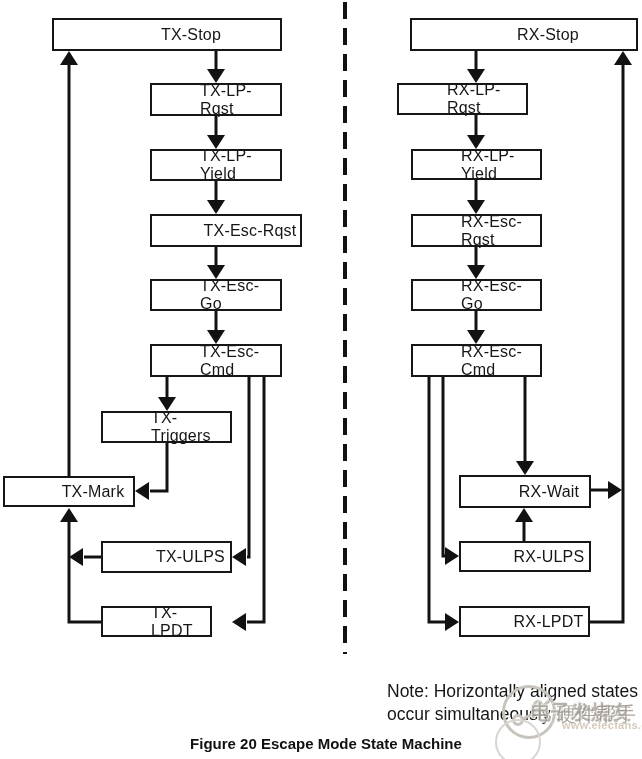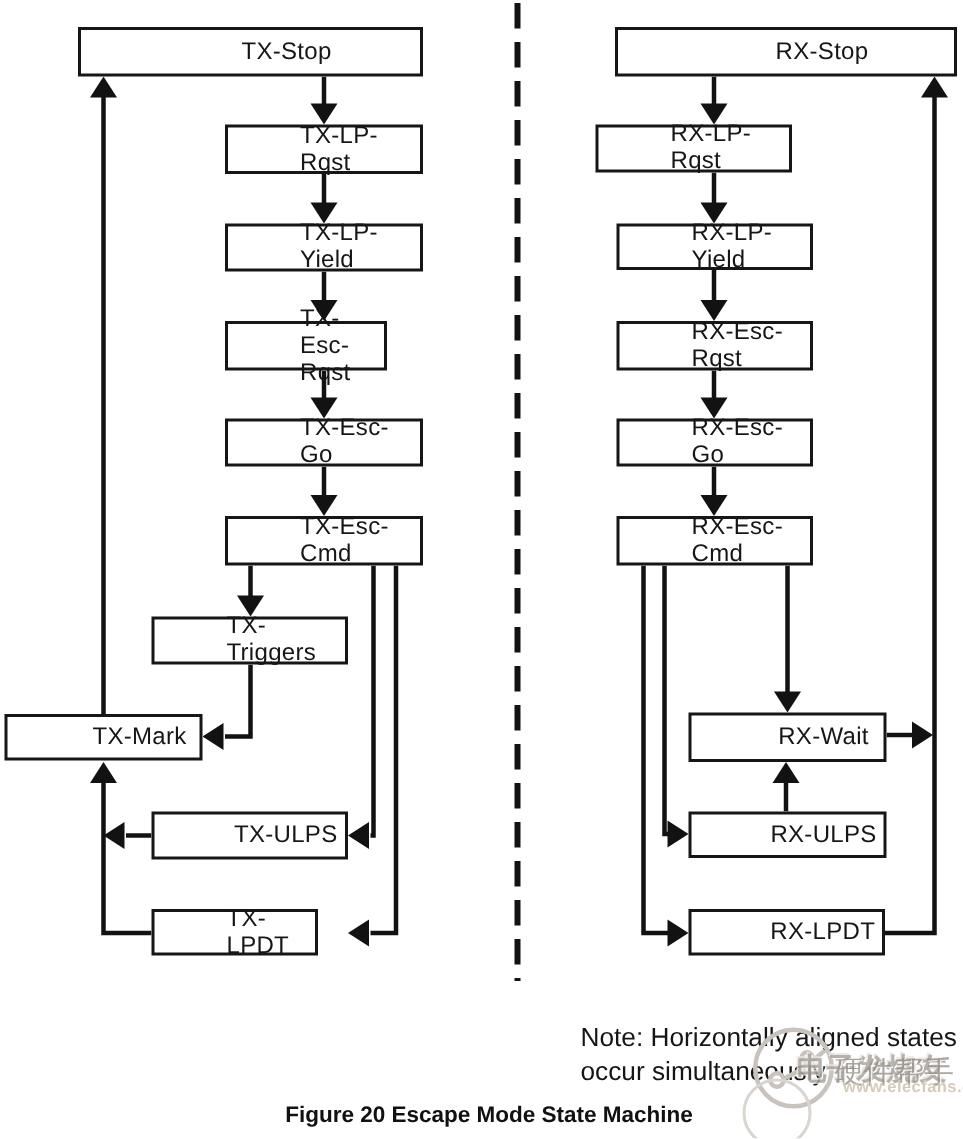--- a/index.html
+++ b/index.html
@@ -102,21 +102,21 @@
 
       <polygon points="614,65 632,65 623,51"></polygon>
 
       <polygon points="608,481 608,499 622,490"></polygon>
     </g>
   </svg>
 
   <div class="state" style="left:52px;top:18px;width:230px;height:33px">TX-Stop</div>
   <div class="state" style="left:150px;top:83px;width:132px;height:33px">TX-LP-Rqst</div>
   <div class="state" style="left:150px;top:149px;width:132px;height:32px">TX-LP-Yield</div>
-  <div class="state" style="left:150px;top:214px;width:108px;height:33px">TX-Esc-Rqst</div>
+  <div class="state" style="left:150px;top:214px;width:152px;height:33px">TX-Esc-Rqst</div>
   <div class="state" style="left:150px;top:279px;width:132px;height:32px">TX-Esc-Go</div>
   <div class="state" style="left:150px;top:344px;width:132px;height:33px">TX-Esc-Cmd</div>
   <div class="state" style="left:101px;top:411px;width:131px;height:32px">TX-Triggers</div>
   <div class="state" style="left:101px;top:541px;width:131px;height:32px">TX-ULPS</div>
   <div class="state" style="left:3px;top:476px;width:132px;height:31px">TX-Mark</div>
   <div class="state" style="left:101px;top:606px;width:111px;height:31px">TX-LPDT</div>
 
   <div class="state" style="left:410px;top:18px;width:228px;height:33px">RX-Stop</div>
   <div class="state" style="left:397px;top:83px;width:131px;height:32px">RX-LP-Rqst</div>
   <div class="state" style="left:411px;top:149px;width:131px;height:31px">RX-LP-Yield</div>

